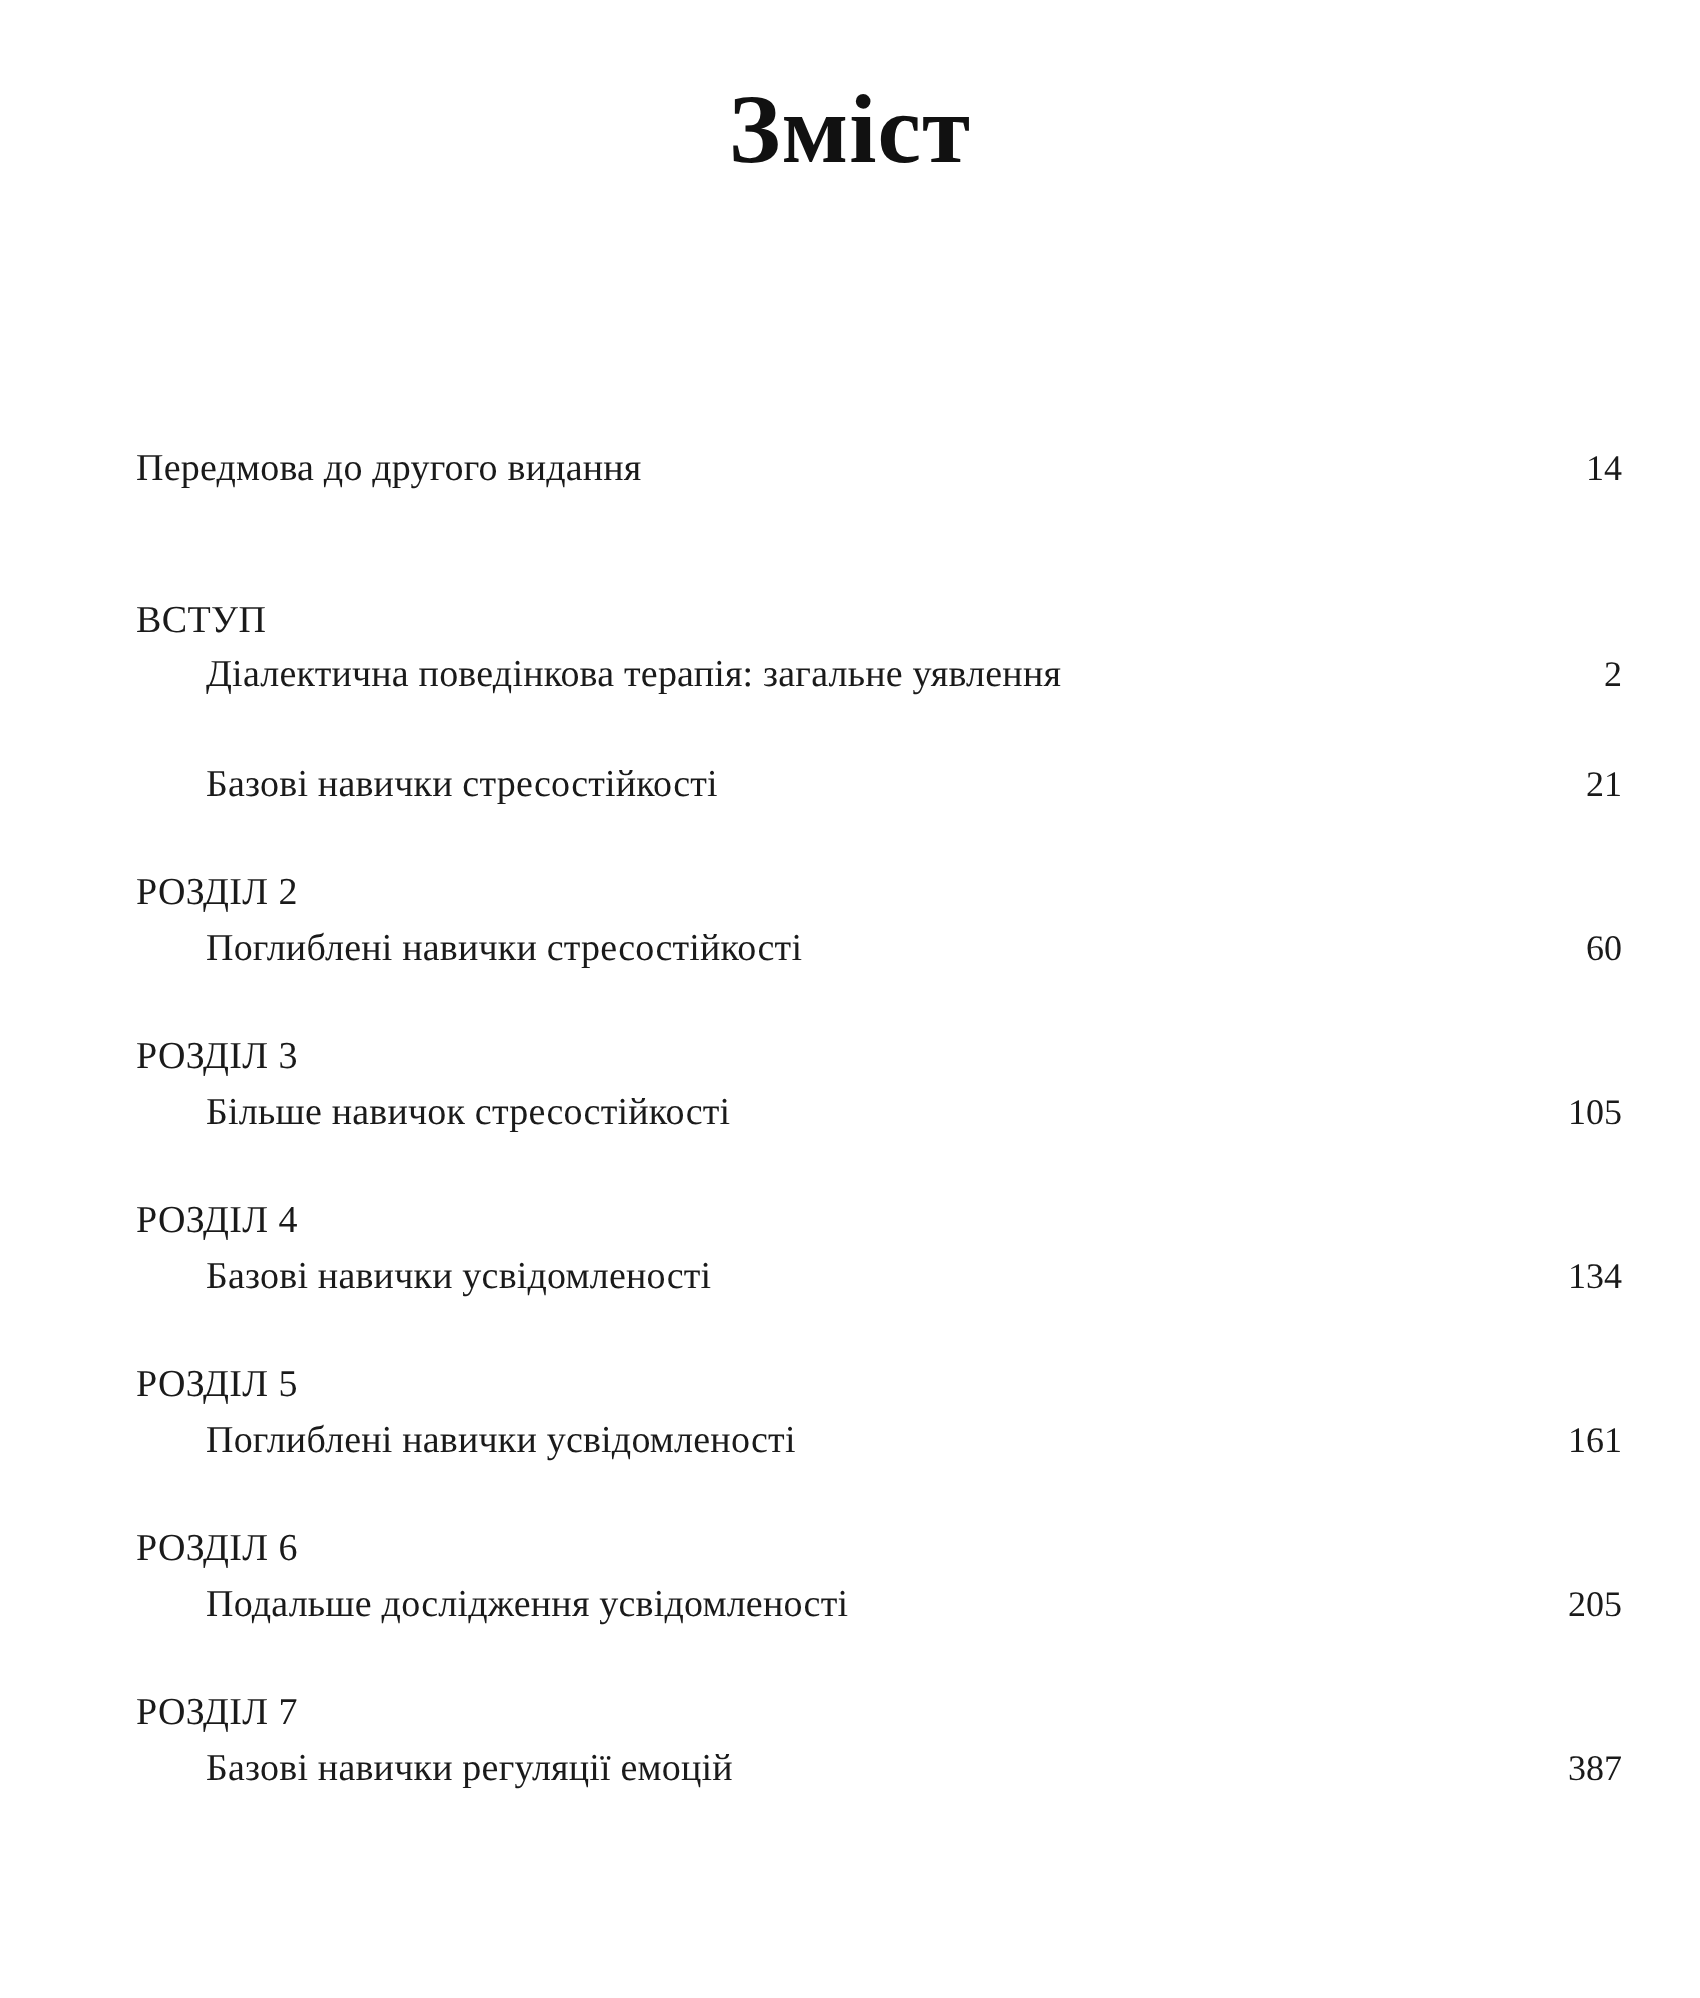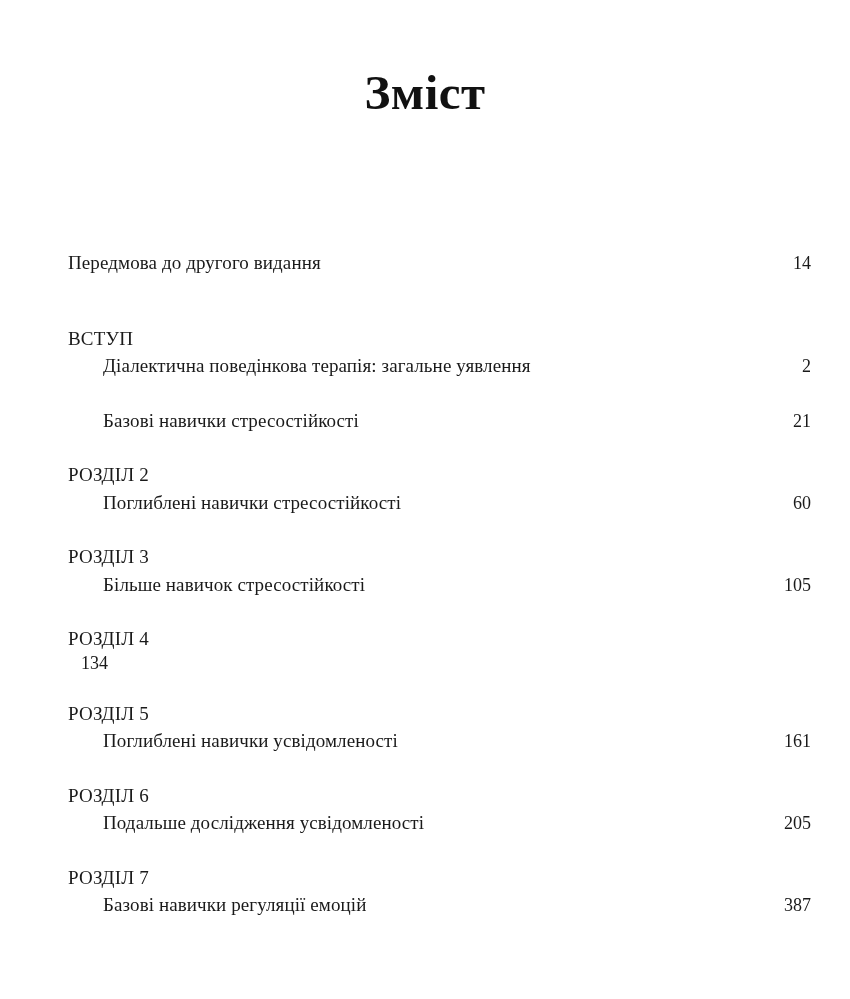--- a/index.html
+++ b/index.html
@@ -22,21 +22,21 @@
     padding: 0;
     position: relative;
   }
   .page-title {
     text-align: center;
     font-family: "Liberation Serif", serif;
     font-size: 49px;
     font-weight: 700;
     letter-spacing: 0.5px;
     margin: 0;
-    padding-top: 64px;
+    padding-top: 36px;
     color: #111111;
   }
   .toc {
     margin-top: 128px;
     padding-left: 68px;
     padding-right: 39px;
   }
   .toc-entry {
     position: relative;
     margin-bottom: 26px;
@@ -116,20 +116,21 @@
       <div class="entry-section">РОЗДІЛ 3</div>
       <div class="entry-row">
         <div class="entry-title">Більше навичок стресостійкості</div>
         <div class="entry-page">105</div>
       </div>
     </div>
 
     <div class="toc-entry">
       <div class="entry-section">РОЗДІЛ 4</div>
       <div class="entry-row">
+        <div class="entry-title">Базові навички усвідомленості</div>
         <div class="entry-page">134</div>
       </div>
     </div>
 
     <div class="toc-entry">
       <div class="entry-section">РОЗДІЛ 5</div>
       <div class="entry-row">
         <div class="entry-title">Поглиблені навички усвідомленості</div>
         <div class="entry-page">161</div>
       </div>

